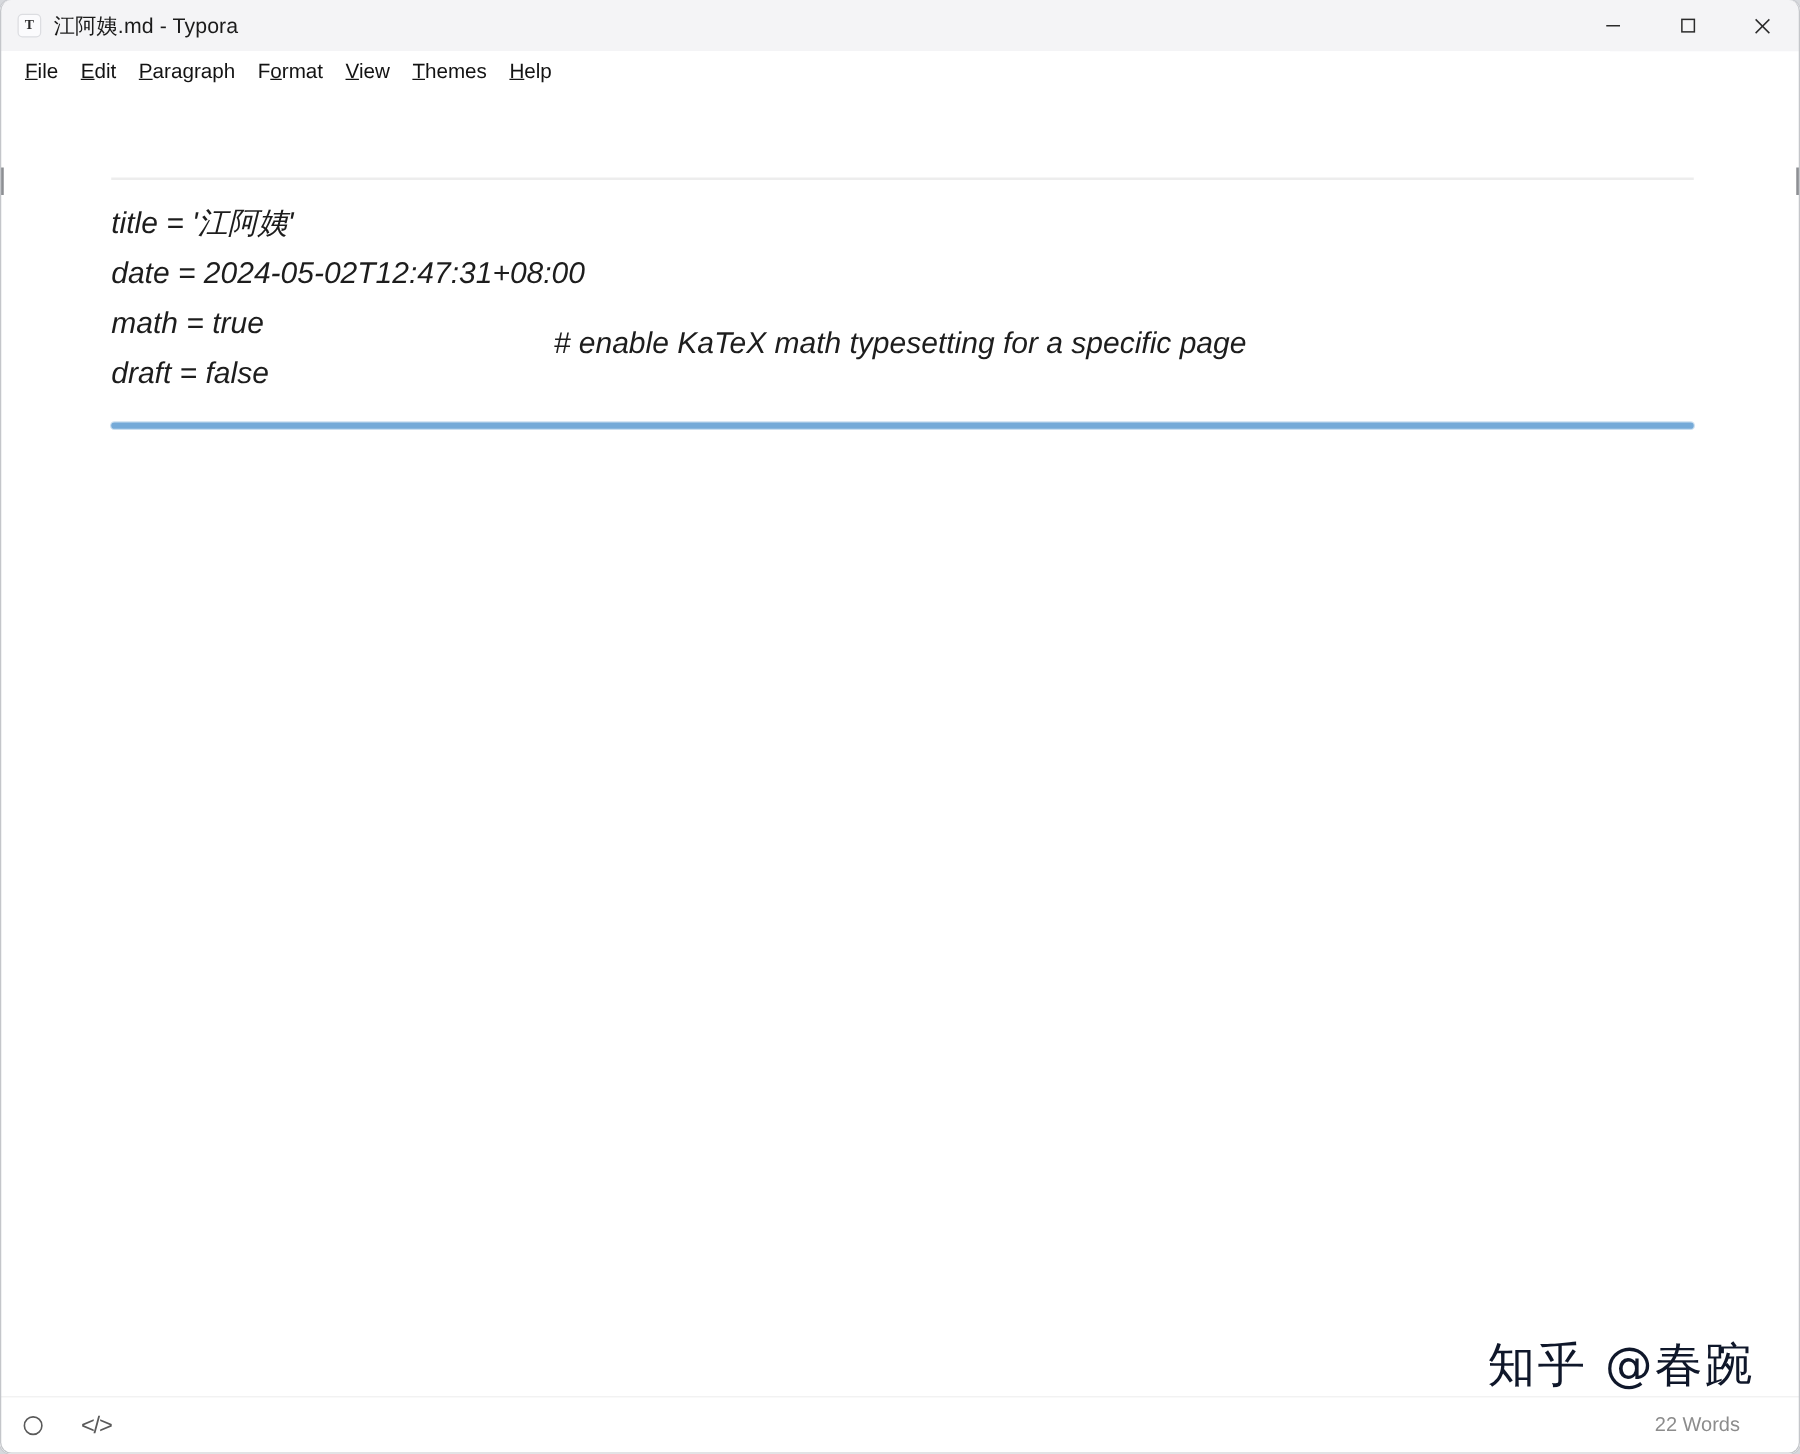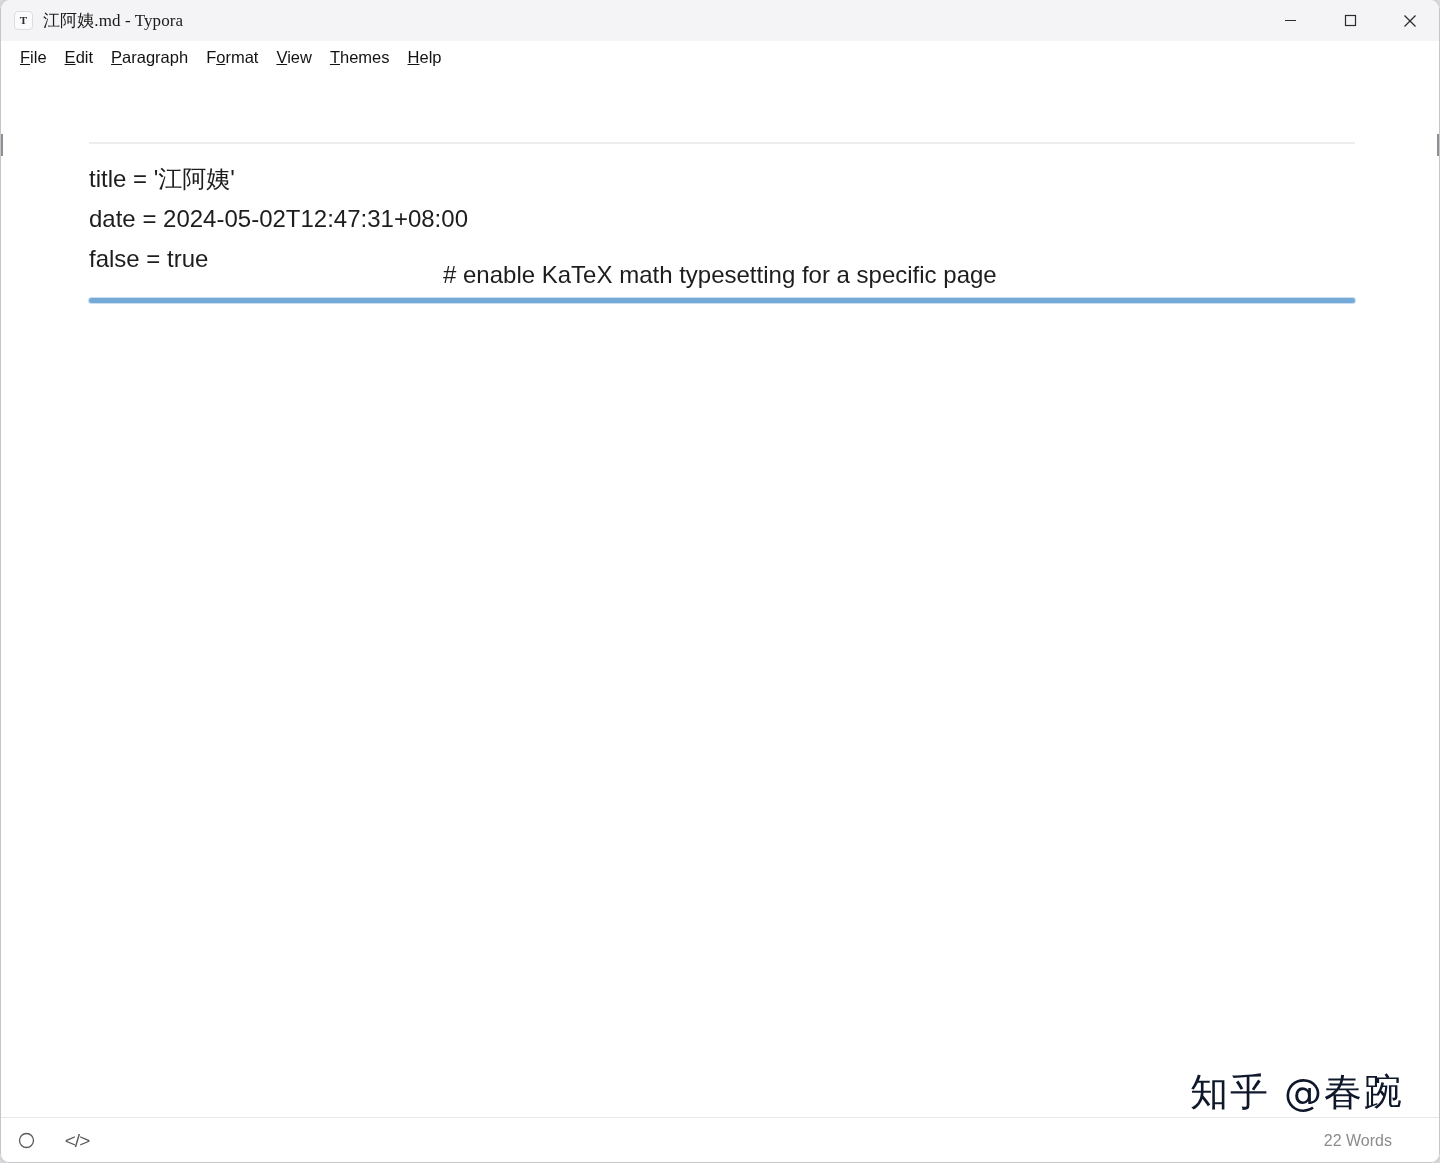--- a/index.html
+++ b/index.html
@@ -63,21 +63,20 @@
     justify-content: center;
     font-family: "Liberation Serif", "DejaVu Serif", serif;
     line-height: 1;
   }
   .title-text {
     margin-left: 10px;
     font-size: 17px;
     color: #1b1b1b;
     white-space: nowrap;
     letter-spacing: .1px;
-    font-family: Liberation Serif, serif;
   }
   .win-controls {
     position: absolute;
     right: 0; top: 0;
     height: 41px;
     display: flex;
   }
   .win-btn {
     width: 60px; height: 41px;
     display: flex;
@@ -124,21 +123,21 @@
     border-top: 2px solid #ededed;
     margin-top: 68px;
   }
   .frontmatter {
     margin-top: 15px;
     color: #1d1d1d;
     font-size: 24px;
     line-height: 40px;
     white-space: nowrap;
   }
-  .fm-line { position: relative; height: 40px; }
+  .fm-line { position: relative; height: 40px; font-style: italic; }
   .fm-comment {
     position: absolute;
     left: 354px;
     top: 16px;
   }
   .hr-blue {
     margin-top: 19px;
     height: 5px;
     background: #75aad8;
     border-radius: 3px;
@@ -255,22 +254,25 @@
       <div class="hr-top"></div>
 
       <div class="frontmatter">
         <div class="fm-line">
           <span>title = '江阿姨'</span>
         </div>
         <div class="fm-line">
           <span>date = 2024-05-02T12:47:31+08:00</span>
         </div>
         <div class="fm-line">
-          <span>false = true</span>
+          <span>math = true</span>
           <span class="fm-comment"># enable KaTeX math typesetting for a specific page</span>
+        </div>
+        <div class="fm-line">
+          <span>draft = false</span>
         </div>
       </div>
 
       <div class="hr-blue"></div>
     </div>
   </div>
 
   <div class="edge-notch left"></div>
   <div class="edge-notch right"></div>
 

